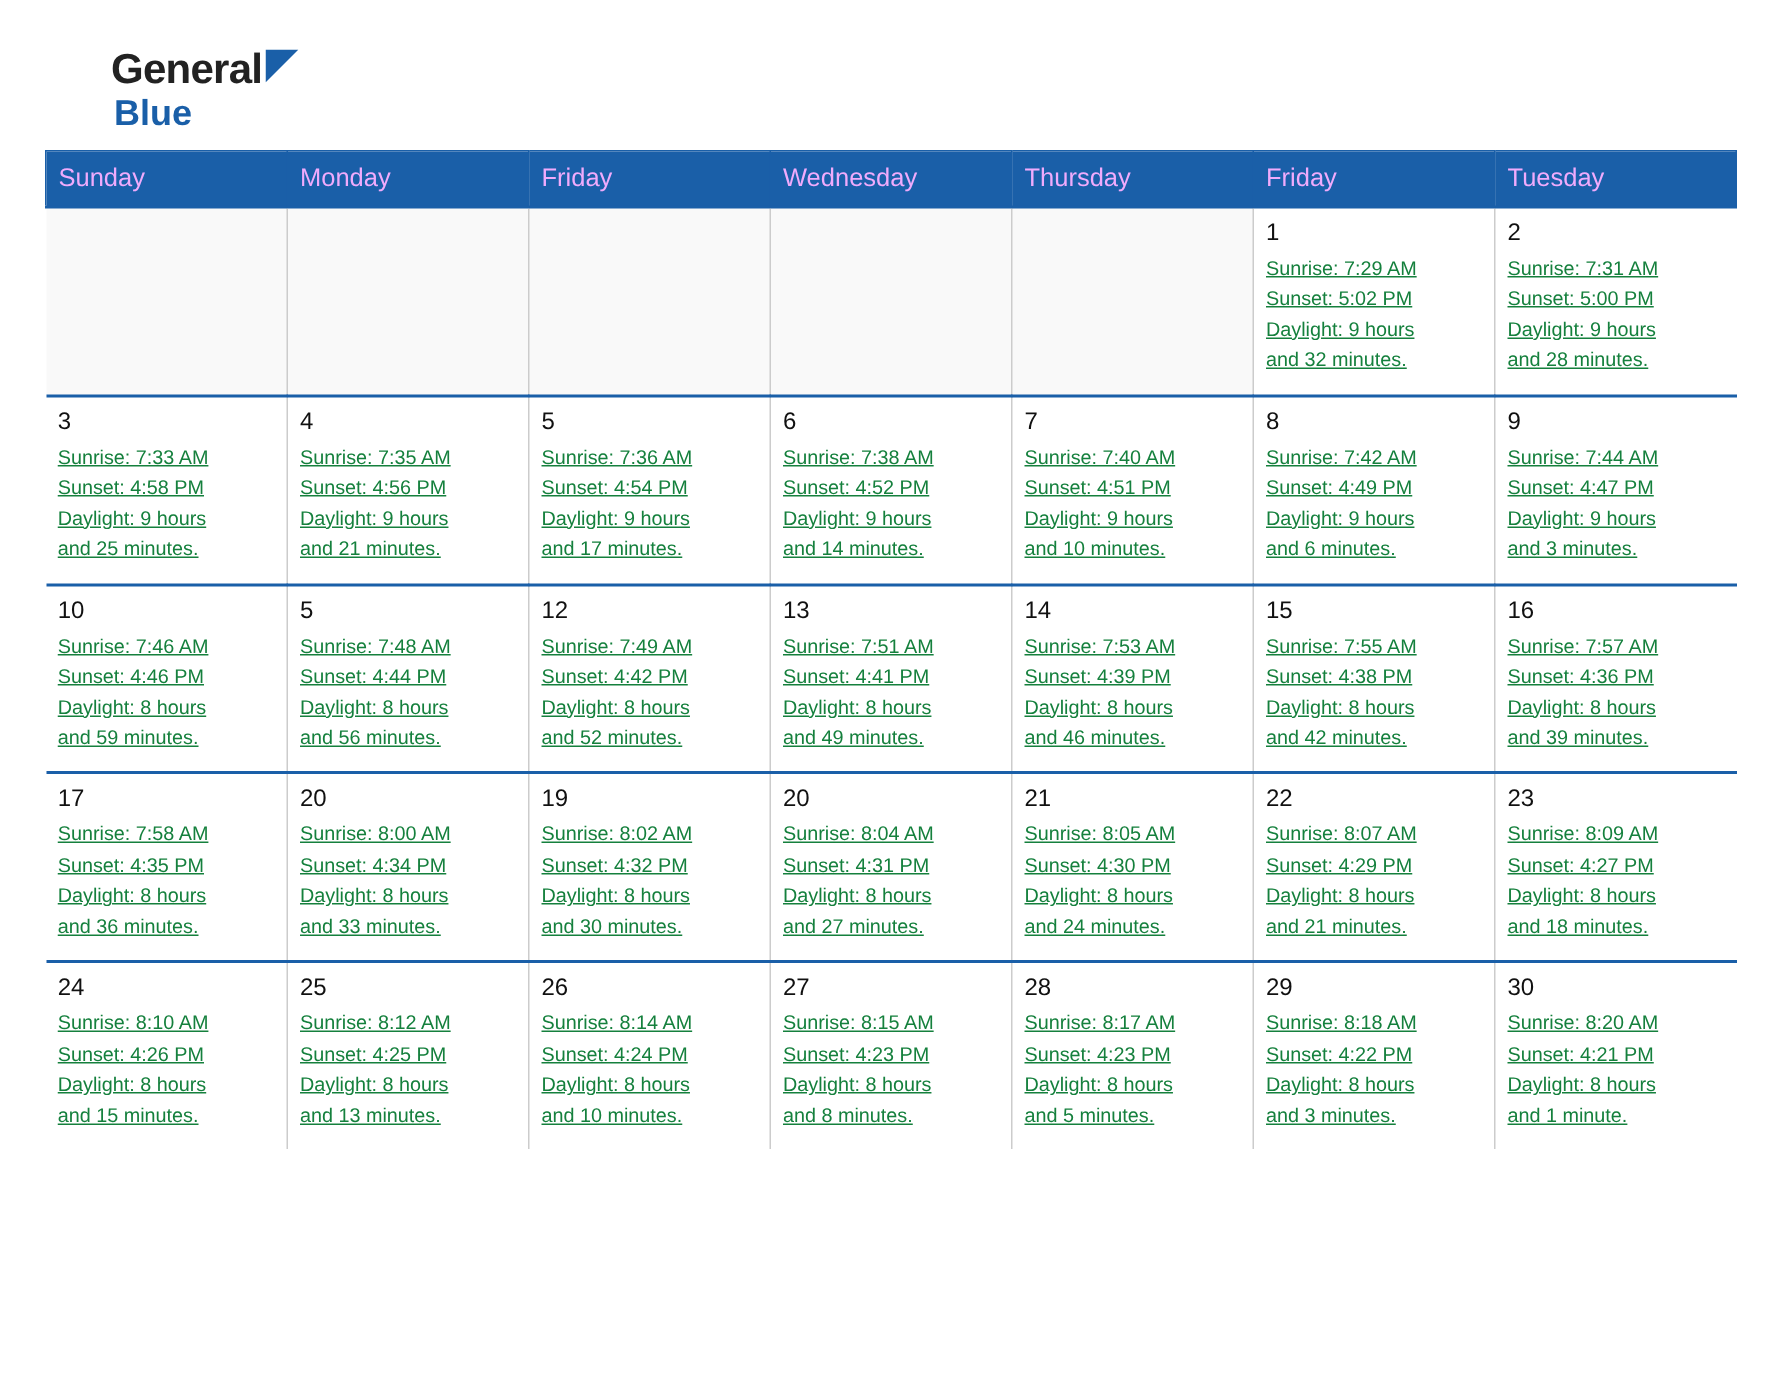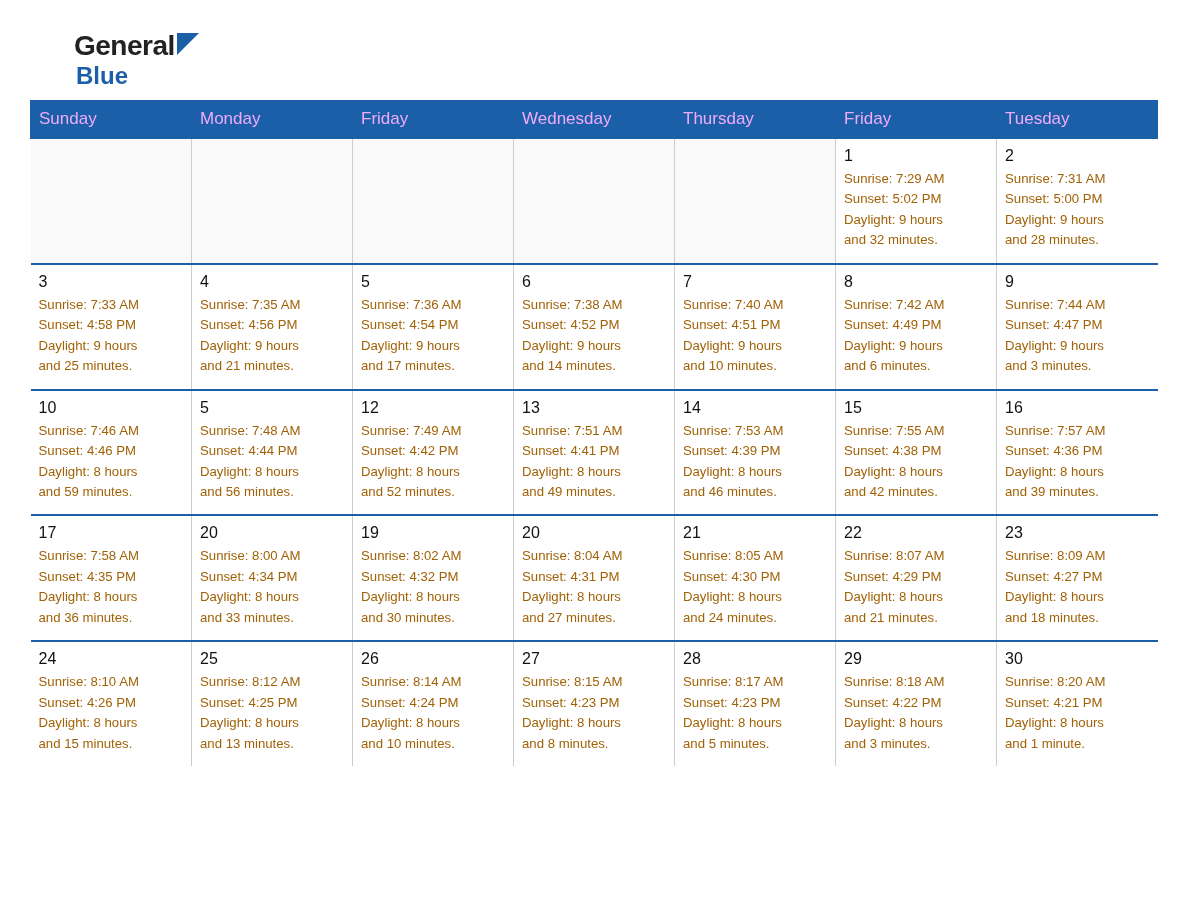--- a/index.html
+++ b/index.html
@@ -70,22 +70,23 @@
     }
     .day-number {
       font-size: 16px;
       font-weight: normal;
       color: #111;
       display: block;
       margin-bottom: 4px;
     }
     .day-info {
       font-size: 13.2px;
-      color: #a16207;
+      color: #15803d;
       line-height: 1.55;
+      text-decoration: underline;
     }
     .empty-cell {
       background: #f9f9f9;
     }
     
     .logo-row {
       display: flex;
       align-items: center;
     }
   </style>

